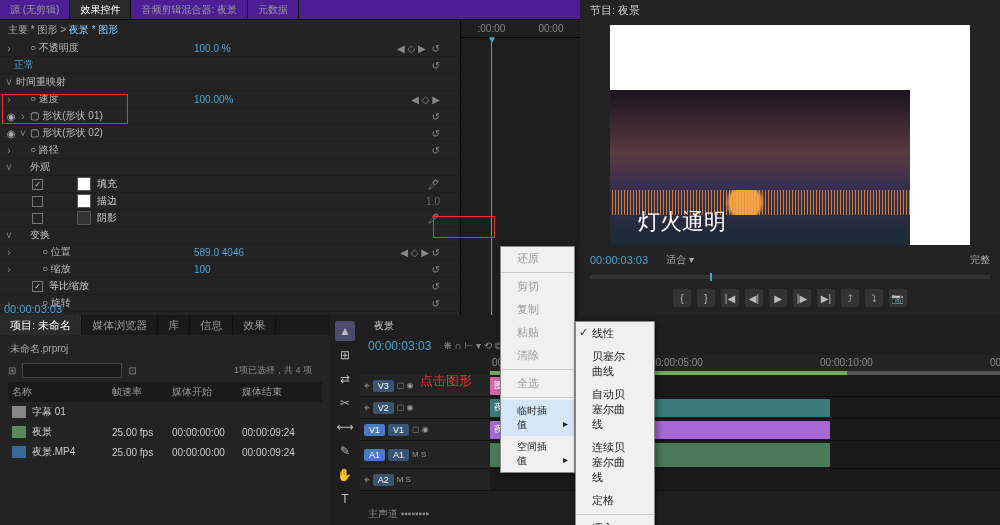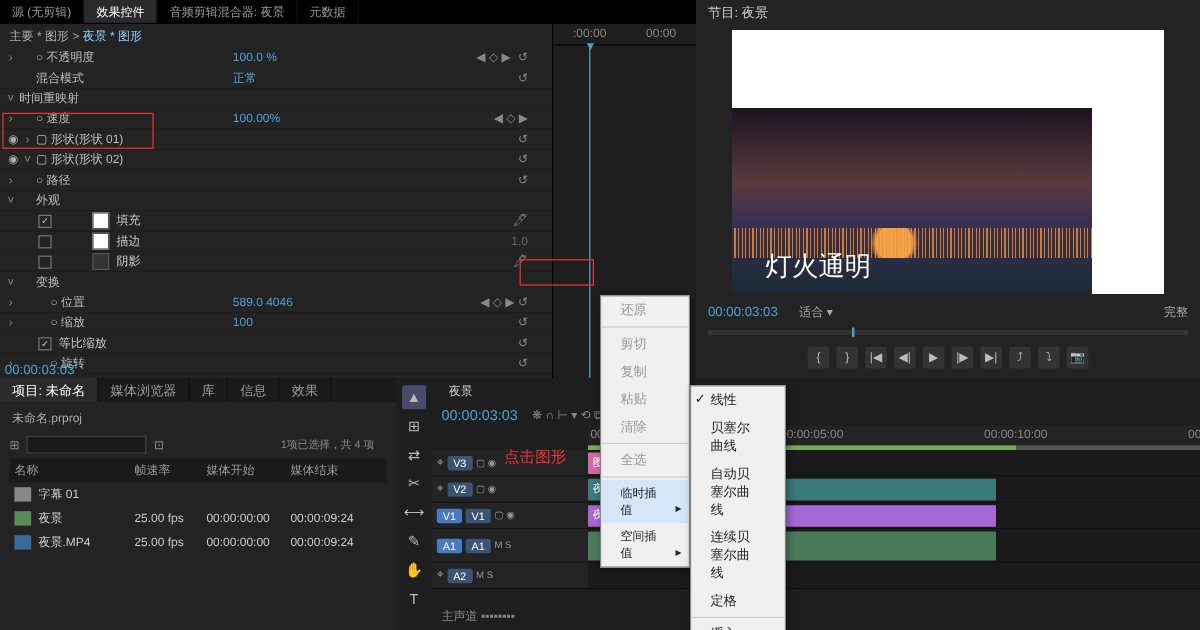--- a/index.html
+++ b/index.html
@@ -1,17 +1,17 @@
 <!DOCTYPE html>
 <html><head>
 <meta charset="utf-8">
 <style>
 *{margin:0;padding:0;box-sizing:border-box;font-family:"Microsoft YaHei",sans-serif;font-size:10px;user-select:none}
 body{background:#1a1a1a;color:#ccc;width:1000px;height:525px;overflow:hidden;position:relative}
-.top-tabs{height:20px;background:#000000;display:flex;border-bottom:1px solid #000}
+.top-tabs{height:20px;background:#4c1d95;display:flex;border-bottom:1px solid #000}
 .tab{padding:3px 10px;color:#999;border-right:1px solid #111}
 .tab.active{color:#fff;background:#2a2a2a}
 
 .ec{position:absolute;left:0;top:20px;width:460px;height:295px;background:#232323;overflow:hidden}
 .ec-header{padding:3px 8px;font-size:11px;color:#aaa}
 .ec-header .path{color:#8cf}
 .ec-row{display:flex;align-items:center;height:17px;padding-left:4px;border-bottom:1px solid #1e1e1e}
 .ec-row .tog{width:10px;color:#888;text-align:center}
 .ec-row .eye{width:14px;color:#aaa;text-align:center}
 .ec-row .lbl{flex:0 0 180px;color:#bbb;padding-left:2px}
@@ -93,21 +93,20 @@
     <span>主要 * 图形  &gt;  </span><span class="path">夜景 * 图形</span>
   </div>
   <div class="ec-row indent1">
       <span class="tog">›</span>
       <span class="lbl">○ 不透明度</span>
       <span class="val">100.0 %</span>
       <span class="icons">◀ ◇ ▶ <span>↺</span></span>
     </div>
   <div class="ec-row indent1">
       <span class="tog"></span>
-      <span class="lbl">混合模式</span>
       <span class="val">正常</span>
       <span class="icons">↺</span>
     </div>
   <div class="ec-row">
       <span class="tog">˅</span>
       <span class="lbl">时间重映射</span>
     </div>
   <div class="ec-row indent1">
       <span class="tog">›</span>
       <span class="lbl">○ 速度</span>

